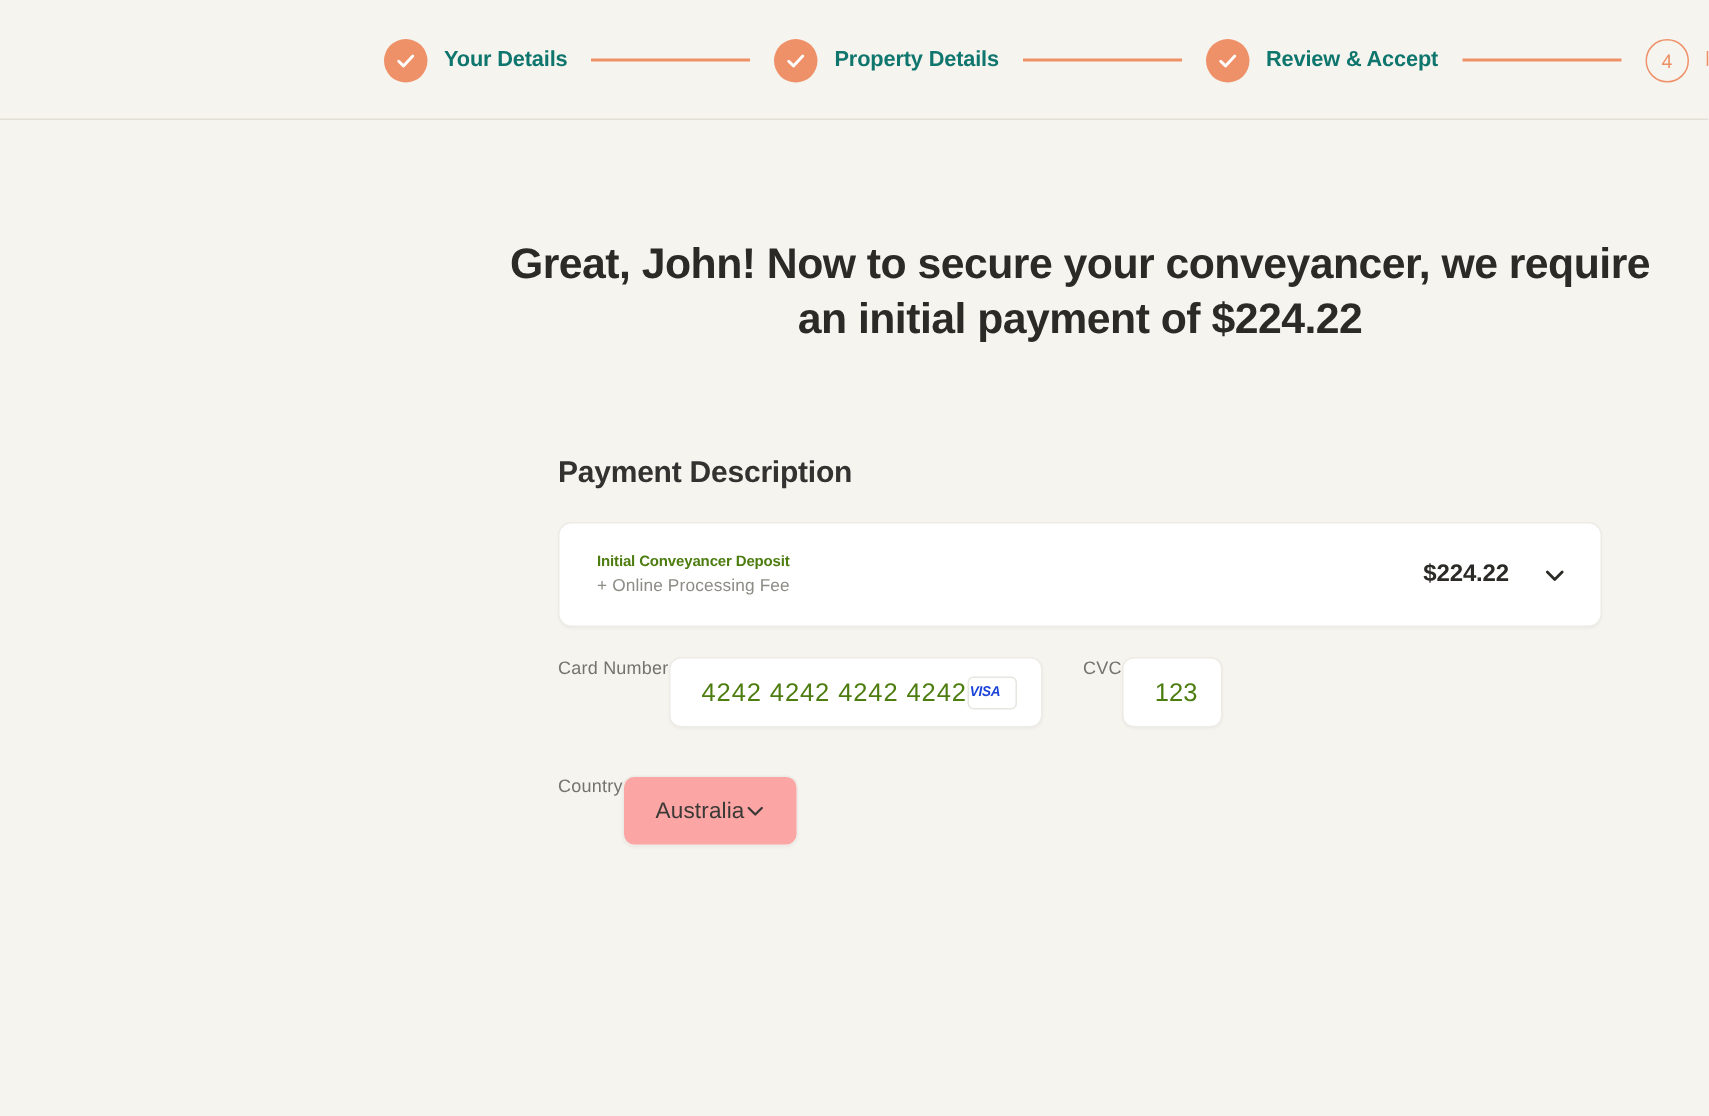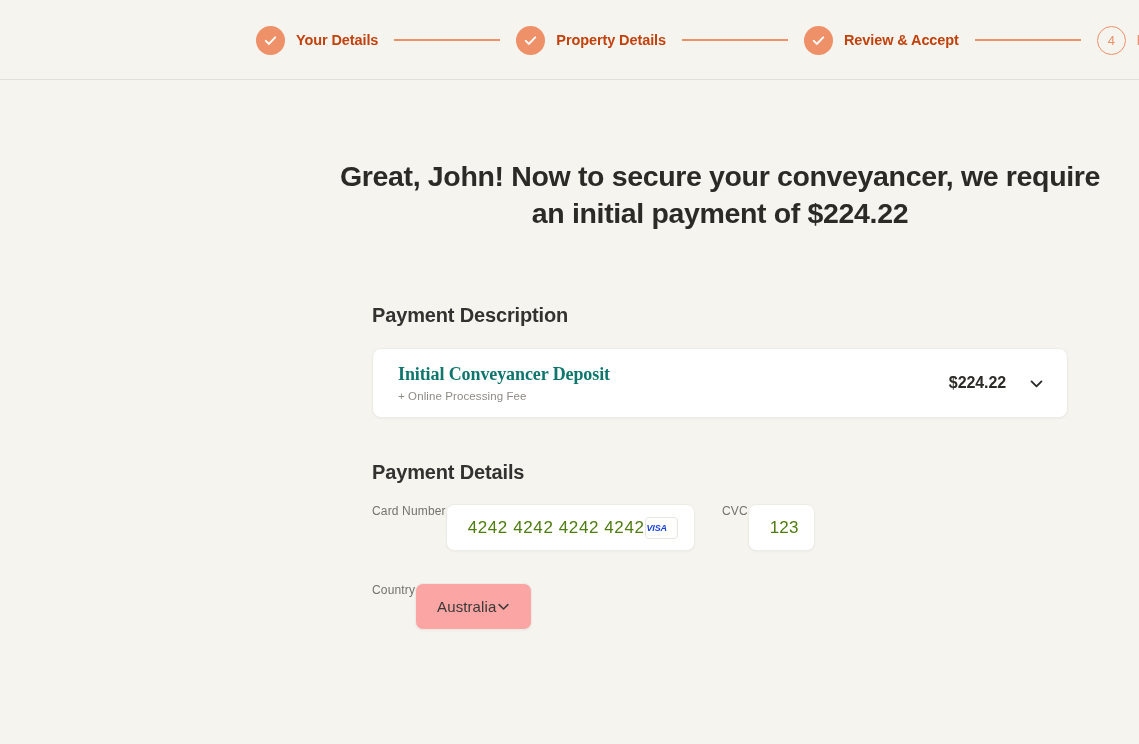--- a/index.html
+++ b/index.html
@@ -68,21 +68,21 @@
     font-size: 13px;
     font-weight: 400;
     line-height: 1;
   }
 
   .step-label {
     margin-left: 11px;
     font-size: 14.5px;
     font-weight: bold;
     letter-spacing: -0.1px;
-    color: #c2410c;
+    color: #0f766e;
   }
 
   .step-label.current-label {
     color: #EE9168;
   }
 
   .connector {
     width: 106px;
     height: 2px;
     background: #EE9168;
@@ -134,25 +134,24 @@
     border-radius: 9px;
     box-shadow: 0 1px 2px rgba(0,0,0,0.035);
     display: flex;
     align-items: center;
     padding: 0 22px 0 25px;
   }
 
   .desc-texts { flex: 1 1 auto; }
 
   .desc-title {
-    font-size: 18px;
-    font-weight: bold;
-    color: #0f766e;
+    font-size: 10px;
+    font-weight: bold;
+    color: #4d7c0f;
     letter-spacing: -0.1px;
-    font-family: Liberation Serif, serif;
   }
 
   .desc-sub {
     margin-top: 5px;
     font-size: 11.5px;
     color: #8D8B85;
     letter-spacing: 0.1px;
   }
 
   .desc-amount {
@@ -319,21 +318,20 @@
         <div class="desc-sub">+ Online Processing Fee</div>
       </div>
       <div class="desc-amount">$224.22</div>
       <span class="chev">
         <svg width="17" height="17" viewBox="0 0 24 24" fill="none" stroke="currentColor" stroke-width="2.6" stroke-linecap="round" stroke-linejoin="round">
             <polyline points="5,9 12,16 19,9"></polyline>
           </svg>
       </span>
     </div>
 
-    <div class="section-title details-title">Payment Details</div>
 
     <div class="field-row">
 
       <div class="field card-number">
         <span class="field-label">Card Number</span>
         <div class="input-box">
           <span class="input-value">4242 4242 4242 4242</span>
           <span class="visa-badge">
             <span class="visa-text">VISA</span>
           </span>

